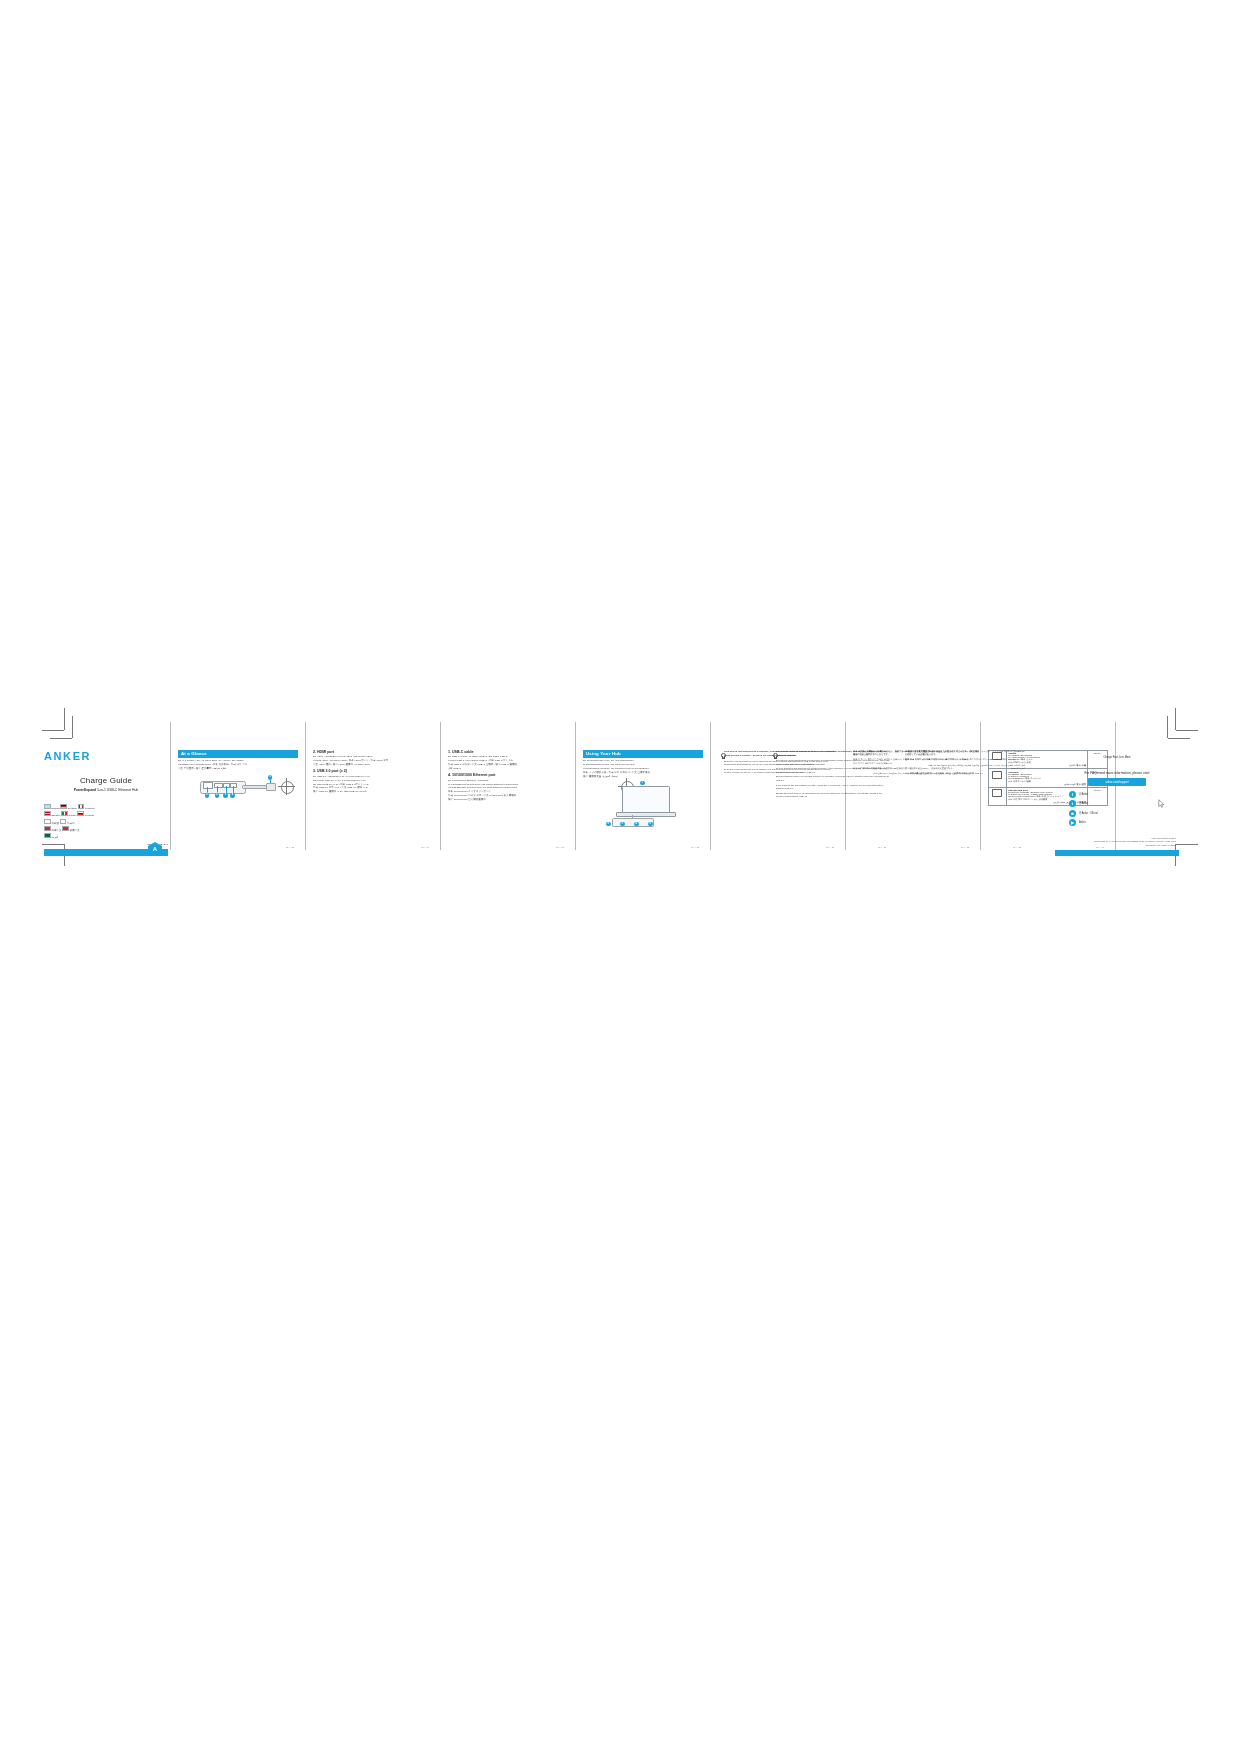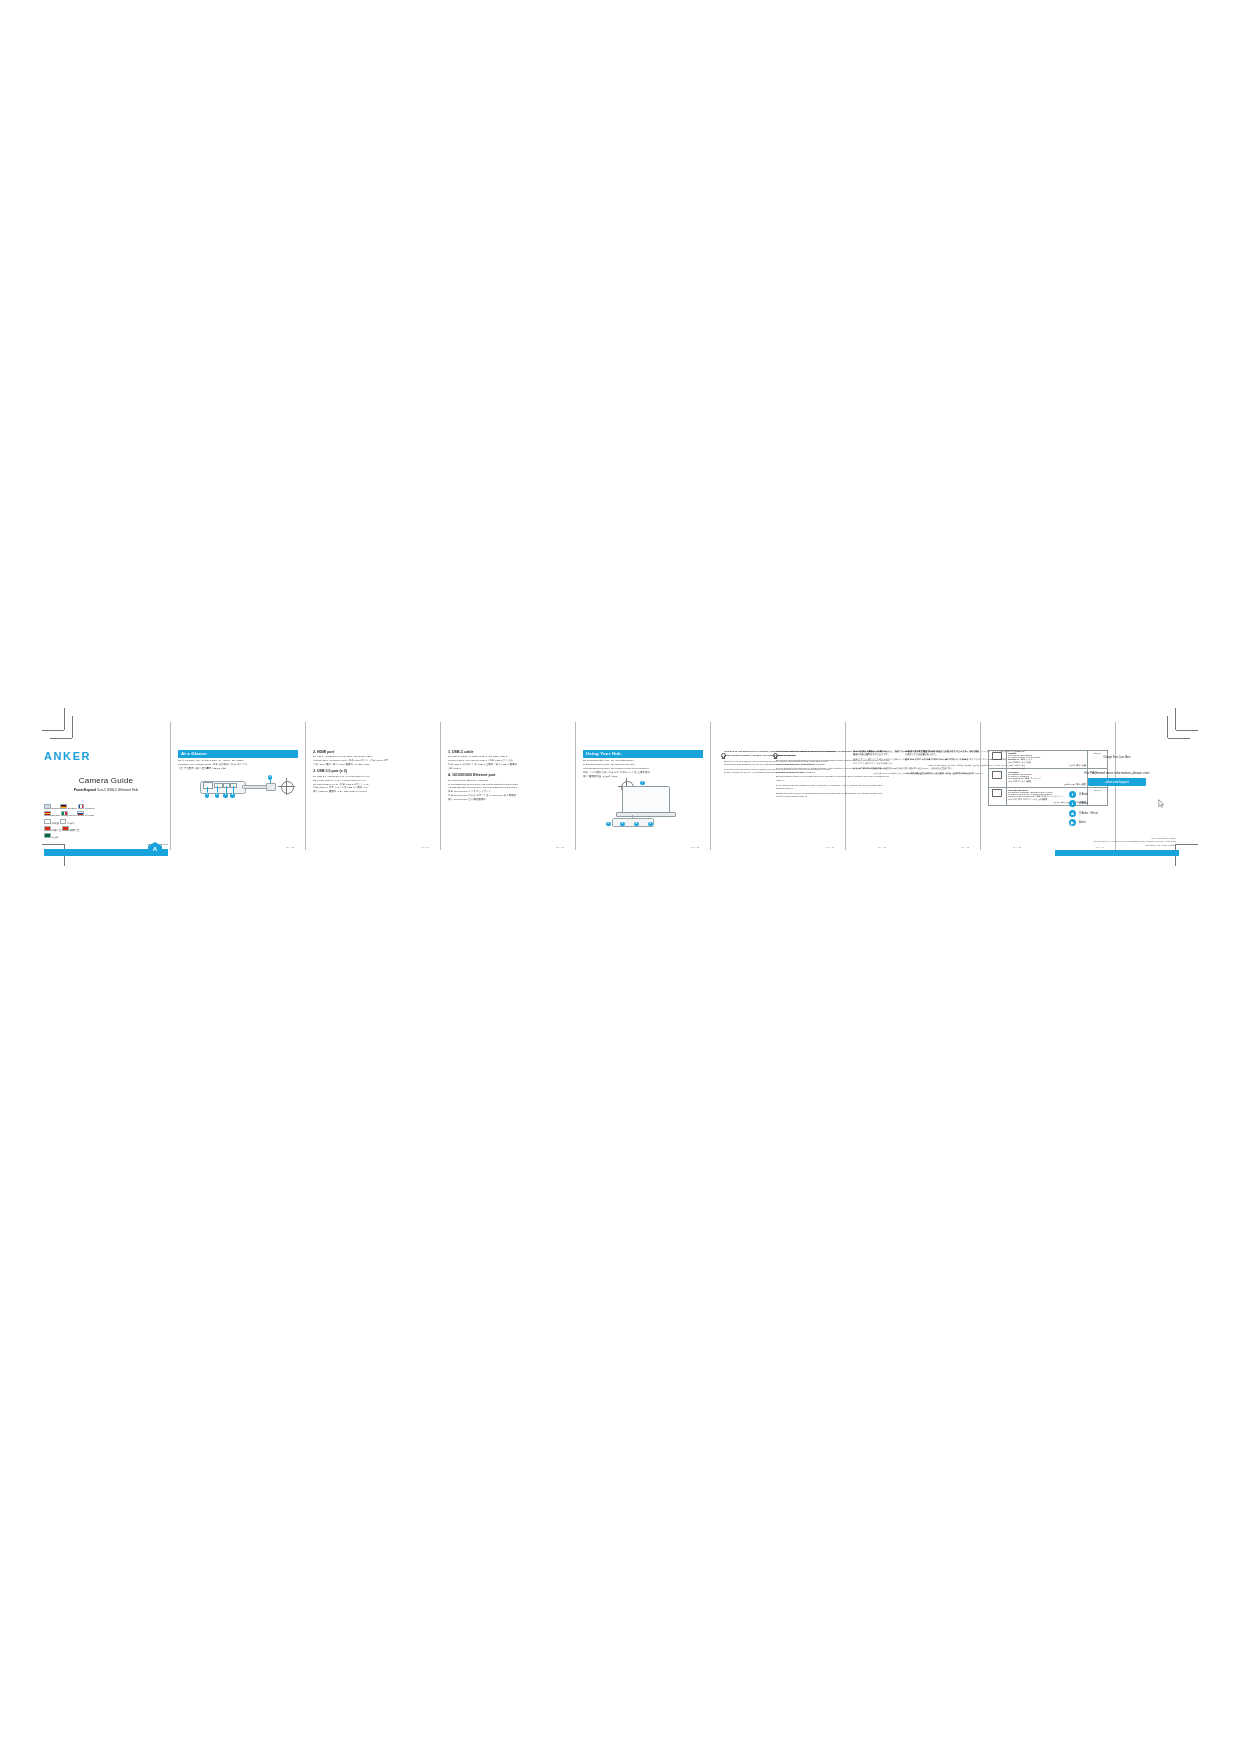--- a/index.html
+++ b/index.html
@@ -146,21 +146,21 @@
     <div class="fold" style="left:285px;"></div>
     <div class="fold" style="left:420px;"></div>
     <div class="fold" style="left:555px;"></div>
     <div class="fold" style="left:690px;"></div>
     <div class="fold" style="left:825px;"></div>
     <div class="fold" style="left:960px;"></div>
     <div class="fold" style="left:1095px;"></div>
 
     <div class="panel" style="left:24px;width:124px;">
       <div class="logo">ANKER</div>
-      <div class="cover-title">Camera Guide</div>
+      <div class="cover-title">Charge Guide</div>
       <div class="cover-sub">
         <b>PowerExpand</b>
         <span>5-in-1 USB-C Ethernet Hub</span>
       </div>
 
       <div class="tiny" style="margin-top:12px;line-height:1.8;">
         <span class="flag"></span><span>English</span>
         <span class="flag de"></span><span>Deutsch</span>
         <span class="flag fr"></span><span>Français</span><br>
         <span class="flag es"></span><span>Español</span>

